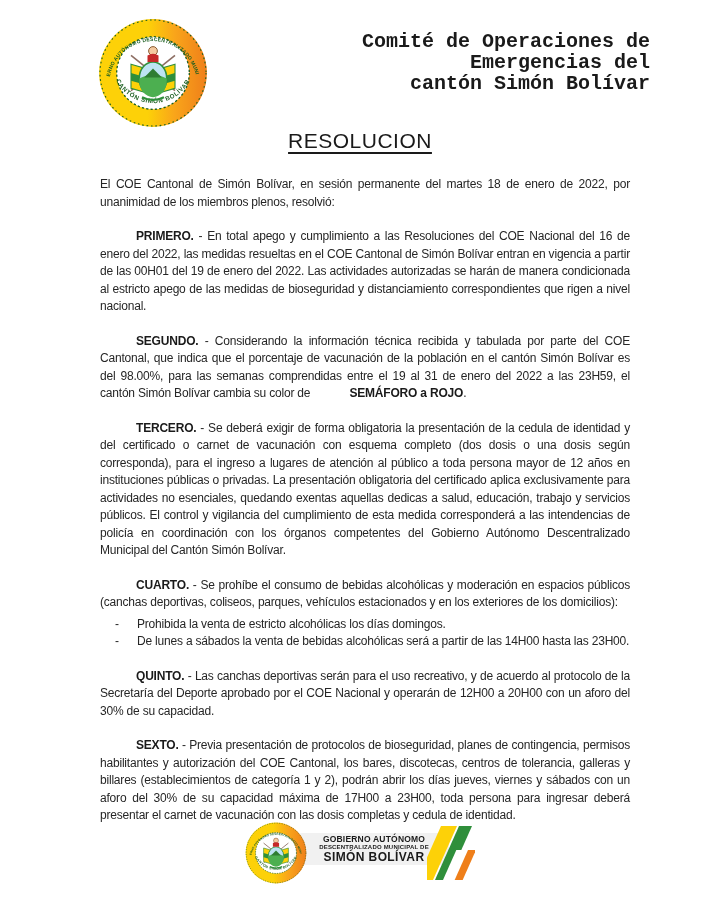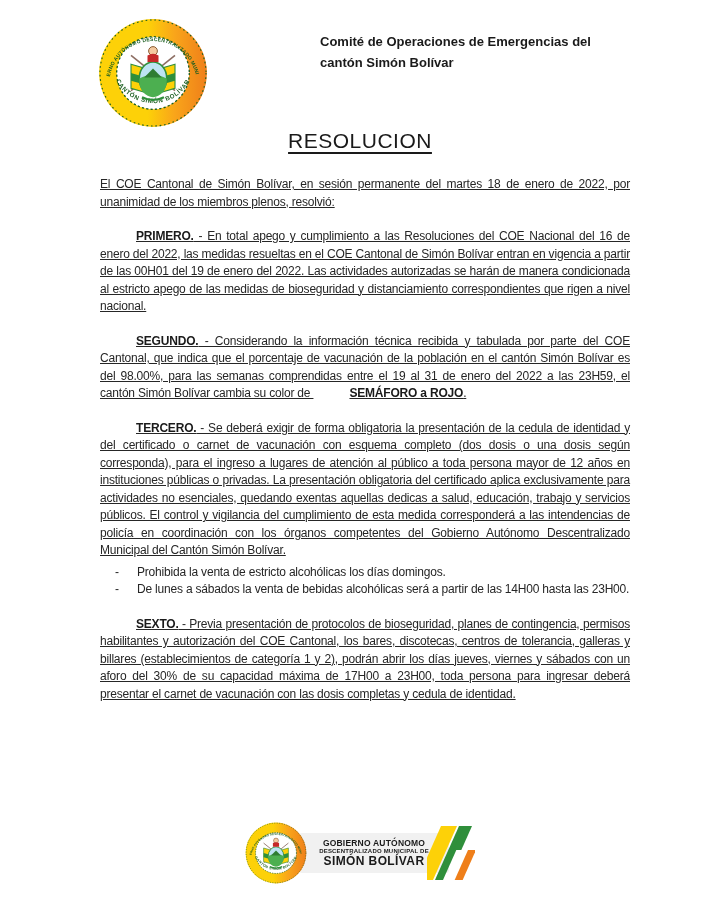--- a/index.html
+++ b/index.html
@@ -10,46 +10,46 @@
     font-family:"Liberation Sans", sans-serif;
     color:#262626;
     overflow:hidden;
   }
   
   .header{position:absolute;top:0;left:0;right:0;height:130px;}
   .seal-lg{position:absolute;left:98px;top:18px;width:110px;height:110px;}
   .seal-lg svg,.seal-sm svg{width:100%;height:100%;display:block;}
   .header-title{
     position:absolute;top:31px;right:70px;width:330px;
-    text-align:left;font-weight:bold;font-size:13px;line-height:21px;color:#1a1a1a;
+    text-align:right;font-weight:bold;font-size:20px;line-height:21px;color:#1a1a1a;font-family:Liberation Mono, monospace;
   }
   
   .doc-title{
     position:absolute;top:129px;left:0;right:0;margin:0;
     text-align:center;font-size:21px;font-weight:normal;color:#1a1a1a;
     text-decoration:underline;text-underline-offset:4px;text-decoration-thickness:2px;
     letter-spacing:0.5px;
   }
   
   .body{
     position:absolute;top:176px;left:100px;width:530px;
     font-size:12px;line-height:17.5px;letter-spacing:-0.2px;
     text-align:justify;
   }
-  .body p{margin:0 0 17px 0;text-decoration:underline;}
+  .body p{margin:0 0 17px 0;}
   .body b{font-weight:bold;color:#1a1a1a;padding-left:36px;}
   .dash-list{list-style:none;margin:-13px 0 17px 0;padding:0;}
   .dash-list li{display:flex;margin:0;text-align:left;}
   .dash-list .dash{width:22px;padding-left:15px;flex:0 0 auto;}
   
   .footer{position:absolute;left:0;right:0;bottom:8px;height:72px;}
   .footer-logo{position:absolute;left:50%;transform:translateX(-50%);top:0;width:230px;height:66px;}
   .seal-sm{position:absolute;left:0;top:2px;width:62px;height:62px;z-index:2;}
   .footer-banner{
-    position:absolute;left:54px;top:13px;width:150px;height:40px;
+    position:absolute;left:54px;top:13px;width:150px;height:32px;
     background:#f1f1f1;border-radius:3px;
     display:flex;flex-direction:column;justify-content:center;align-items:center;
     z-index:1;color:#1a1a1a;
   }
   .footer-banner .fb1{font-size:8.5px;font-weight:bold;letter-spacing:0.2px;}
   .footer-banner .fb2{font-size:6px;font-weight:bold;letter-spacing:0.2px;}
   .footer-banner .fb3{font-size:12px;font-weight:bold;letter-spacing:0.4px;}
   .stripes{position:absolute;right:0;top:6px;width:48px;height:54px;overflow:hidden;z-index:2;}
   .stripe{position:absolute;top:-6px;bottom:-6px;transform:skewX(-24deg);}
   .stripe.yellow{left:2px;width:16px;background:#fdd108;}
@@ -112,31 +112,33 @@
 
   <div class="body">
     <p>El COE Cantonal de Simón Bolívar, en sesión permanente del martes 18 de enero de 2022, por unanimidad de los miembros plenos, resolvió:</p>
 
     <p><b>PRIMERO.</b><span> - En total apego y cumplimiento a las Resoluciones del COE Nacional del 16 de enero del 2022, las medidas resueltas en el COE Cantonal de Simón Bolívar entran en vigencia a partir de las 00H01 del 19 de enero del 2022. Las actividades autorizadas se harán de manera condicionada al estricto apego de las medidas de bioseguridad y distanciamiento correspondientes que rigen a nivel nacional.</span></p>
 
     <p><b>SEGUNDO.</b><span> - Considerando la información técnica recibida y tabulada por parte del COE Cantonal, que indica que el porcentaje de vacunación de la población en el cantón Simón Bolívar es del 98.00%, para las semanas comprendidas entre el 19 al 31 de enero del 2022 a las 23H59, el cantón Simón Bolívar cambia su color de </span><b>SEMÁFORO a ROJO</b><span>.</span></p>
 
     <p><b>TERCERO.</b><span> - Se deberá exigir de forma obligatoria la presentación de la cedula de identidad y del certificado o carnet de vacunación con esquema completo (dos dosis o una dosis según corresponda), para el ingreso a lugares de atención al público a toda persona mayor de 12 años en instituciones públicas o privadas. La presentación obligatoria del certificado aplica exclusivamente para actividades no esenciales, quedando exentas aquellas dedicas a salud, educación, trabajo y servicios públicos. El control y vigilancia del cumplimiento de esta medida corresponderá a las intendencias de policía en coordinación con los órganos competentes del Gobierno Autónomo Descentralizado Municipal del Cantón Simón Bolívar.</span></p>
 
+    <p><b>CUARTO.</b><span> - Se prohíbe el consumo de bebidas alcohólicas y moderación en espacios públicos (canchas deportivas, coliseos, parques, vehículos estacionados y en los exteriores de los domicilios):</span></p>
     <ul class="dash-list">
       <li>
           <span class="dash">-</span>
           <span>Prohibida la venta de estricto alcohólicas los días domingos.</span>
         </li>
       <li>
           <span class="dash">-</span>
           <span>De lunes a sábados la venta de bebidas alcohólicas será a partir de las 14H00 hasta las 23H00.</span>
         </li>
     </ul>
 
+    <p><b>QUINTO.</b><span> - Las canchas deportivas serán para el uso recreativo, y de acuerdo al protocolo de la Secretaría del Deporte aprobado por el COE Nacional y operarán de 12H00 a 20H00 con un aforo del 30% de su capacidad.</span></p>
 
     <p><b>SEXTO.</b><span> - Previa presentación de protocolos de bioseguridad, planes de contingencia, permisos habilitantes y autorización del COE Cantonal, los bares, discotecas, centros de tolerancia, galleras y billares (establecimientos de categoría 1 y 2), podrán abrir los días jueves, viernes y sábados con un aforo del 30% de su capacidad máxima de 17H00 a 23H00, toda persona para ingresar deberá presentar el carnet de vacunación con las dosis completas y cedula de identidad.</span></p>
   </div>
 
   <div class="footer">
     <div class="footer-logo">
       <div class="seal-sm">
         <svg viewBox="0 0 100 100">
           <defs>
             <linearGradient id="ringGradF" x1="0" y1="0" x2="1" y2="0">

